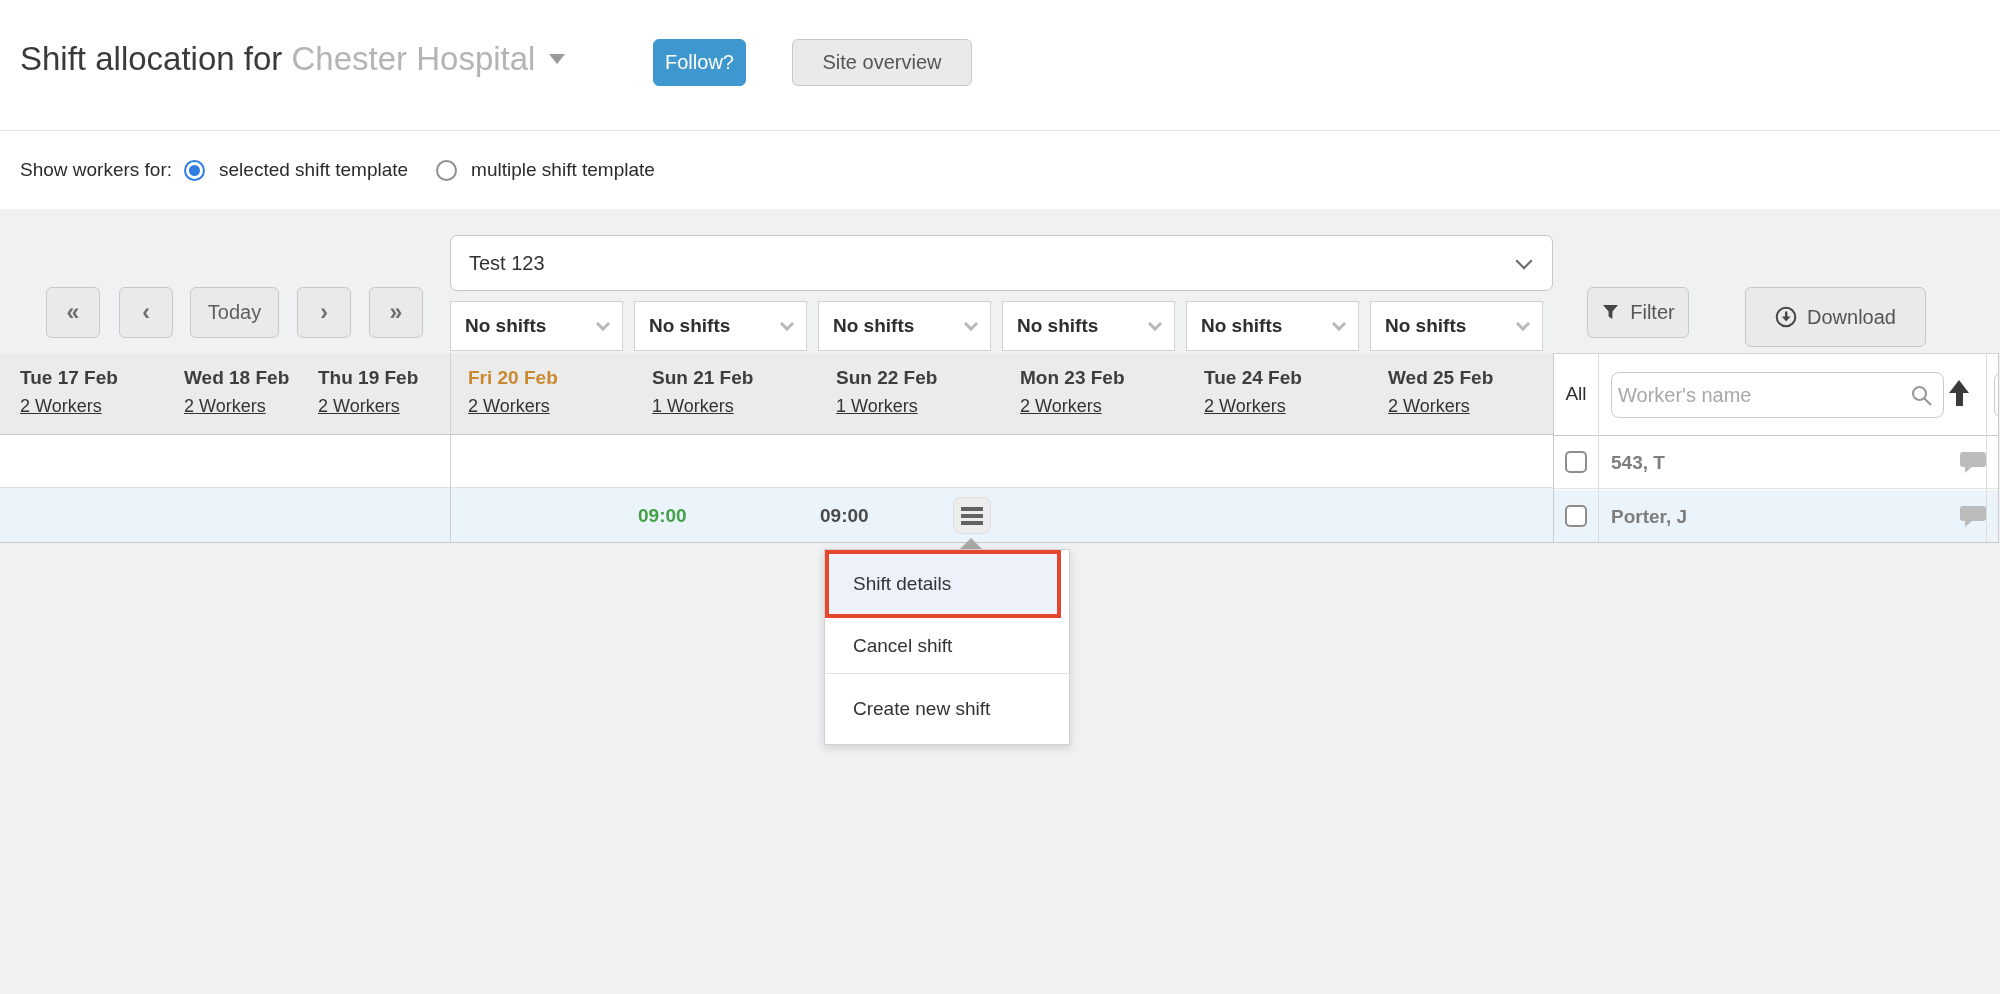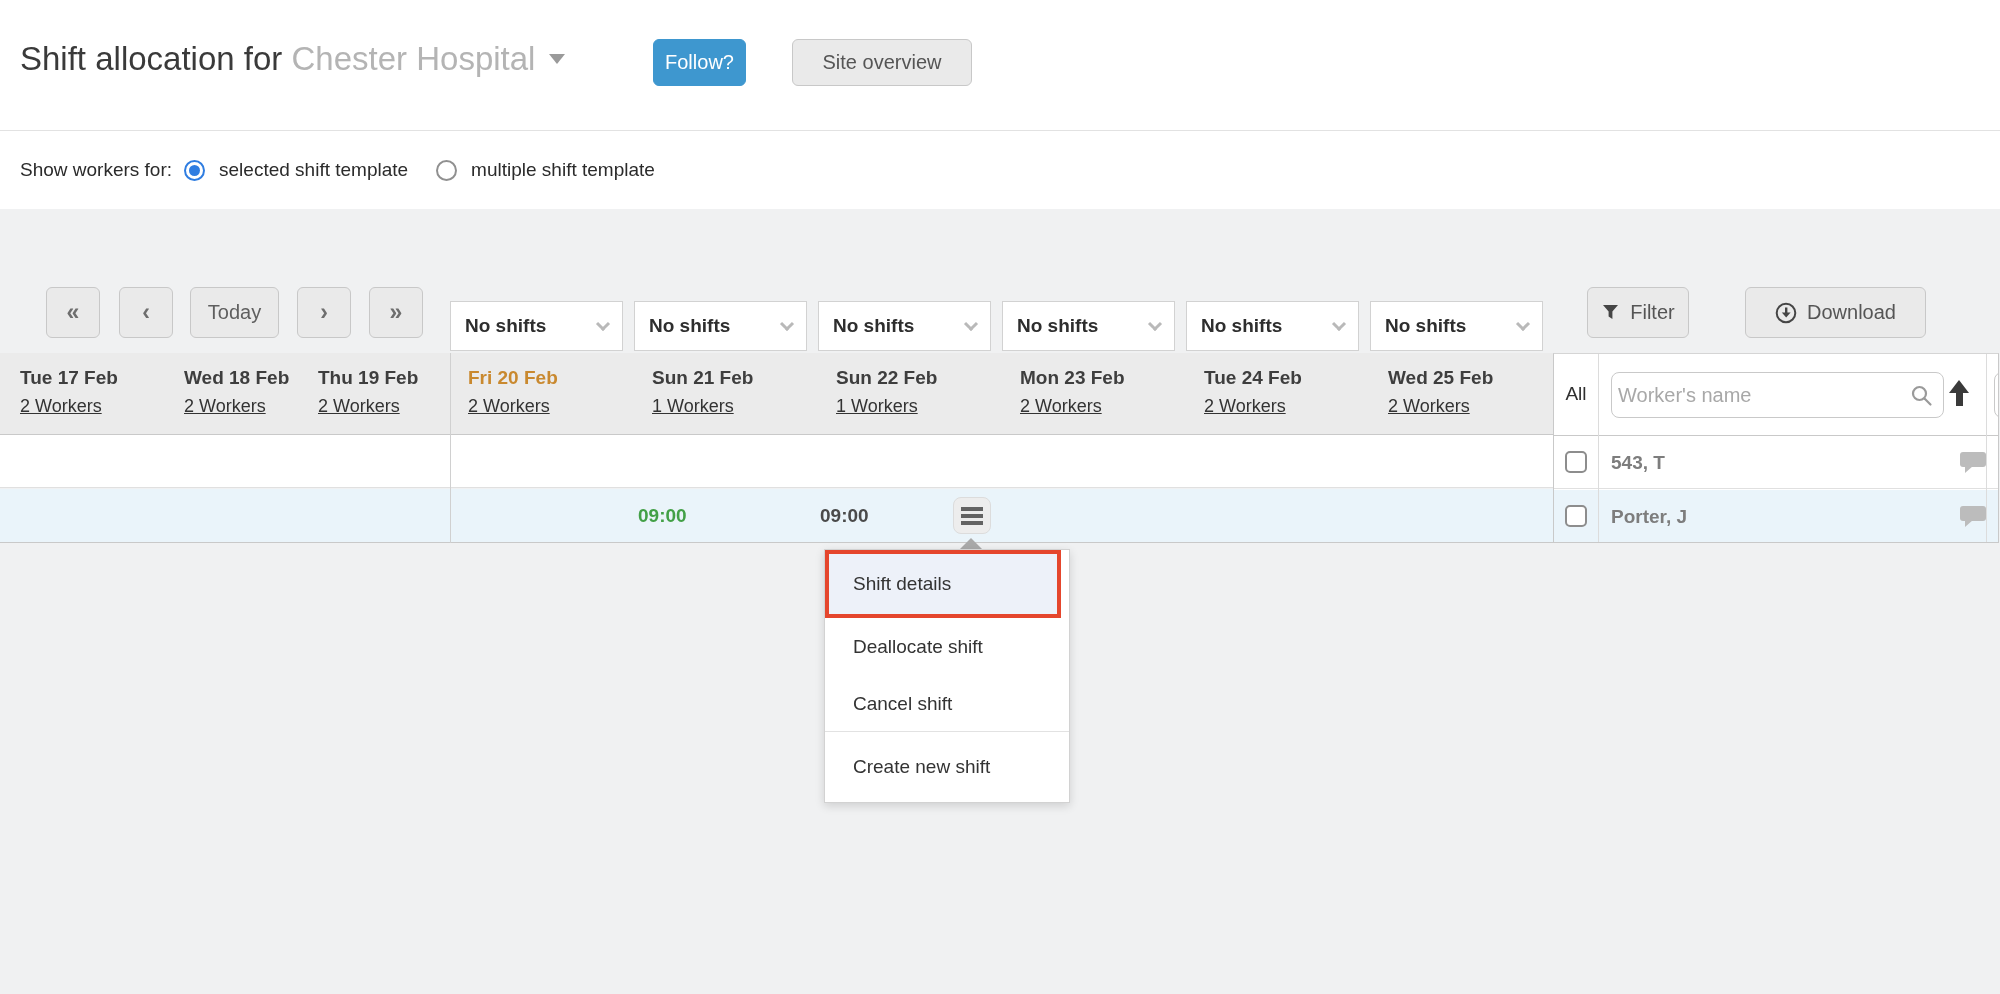--- a/index.html
+++ b/index.html
@@ -117,20 +117,24 @@
   </div>
 
   <div class="abs workspace"></div>
 
   <div class="abs btn btn-gray nav-btn" style="left:46px;  top:287px; width:54px;">«</div>
   <div class="abs btn btn-gray nav-btn" style="left:119px; top:287px; width:54px;">‹</div>
   <div class="abs btn btn-gray nav-btn today" style="left:190px; top:287px; width:89px;">Today</div>
   <div class="abs btn btn-gray nav-btn" style="left:297px; top:287px; width:54px;">›</div>
   <div class="abs btn btn-gray nav-btn" style="left:369px; top:287px; width:54px;">»</div>
 
+  <div class="abs tpl-select">
+    <span>Test 123</span>
+    <span class="chev"></span>
+  </div>
 
   <div class="abs noshift" style="left:450px;">
       <span>No shifts</span>
       <span class="chev"></span>
     </div>
   <div class="abs noshift" style="left:634px;">
       <span>No shifts</span>
       <span class="chev"></span>
     </div>
   <div class="abs noshift" style="left:818px;">
@@ -149,21 +153,21 @@
       <span>No shifts</span>
       <span class="chev"></span>
     </div>
 
   <div class="abs btn btn-gray" style="left:1587px; top:287px; width:102px; height:51px; gap:10px;">
     <svg width="19" height="19" viewBox="0 0 19 19">
         <path d="M2 2 h15 l-5.6 6.5 v7.5 l-3.8 -2.4 v-5.1 Z" fill="#454545"></path>
       </svg>
     <span>Filter</span>
   </div>
-  <div class="abs btn btn-gray" style="left:1745px; top:287px; width:181px; height:51px; gap:10px;">
+  <div class="abs btn btn-gray" style="left:1745px; top:287px; width:181px; height:60px; gap:10px;">
     <svg width="22" height="22" viewBox="0 0 22 22">
       <circle cx="11" cy="11" r="9.3" fill="none" stroke="#454545" stroke-width="2"></circle>
       <rect x="10" y="5.5" width="2.4" height="5.5" fill="#454545"></rect>
       <polygon points="6.8,10.5 15.6,10.5 11.2,15.5" fill="#454545"></polygon>
     </svg>
     <span>Download</span>
   </div>
 
   <div class="abs date-header">
     <div class="day-col" style="left:0; width:150px; padding-left:20px;">
@@ -212,21 +216,20 @@
   <div class="abs shift-time dark" style="left:820px;">09:00</div>
   <div class="abs burger">
     <div class="bar"></div>
     <div class="bar"></div>
     <div class="bar"></div>
   </div>
 
   <div class="abs menu-tail"></div>
   <div class="abs ctx-menu">
     <div class="ctx-item hl">Shift details</div>
-    <div class="ctx-item i2">Deallocate shift</div>
     <div class="ctx-item i3">Cancel shift</div>
     <div class="ctx-sep"></div>
     <div class="ctx-item i4">Create new shift</div>
   </div>
 
   <div class="abs wpanel">
     <div class="wp-header">
       <div class="all-label">All</div>
       <input class="wsearch" type="text" placeholder="Worker's name" style="">
       <svg class="search-ic" width="24" height="24" viewBox="0 0 24 24">

